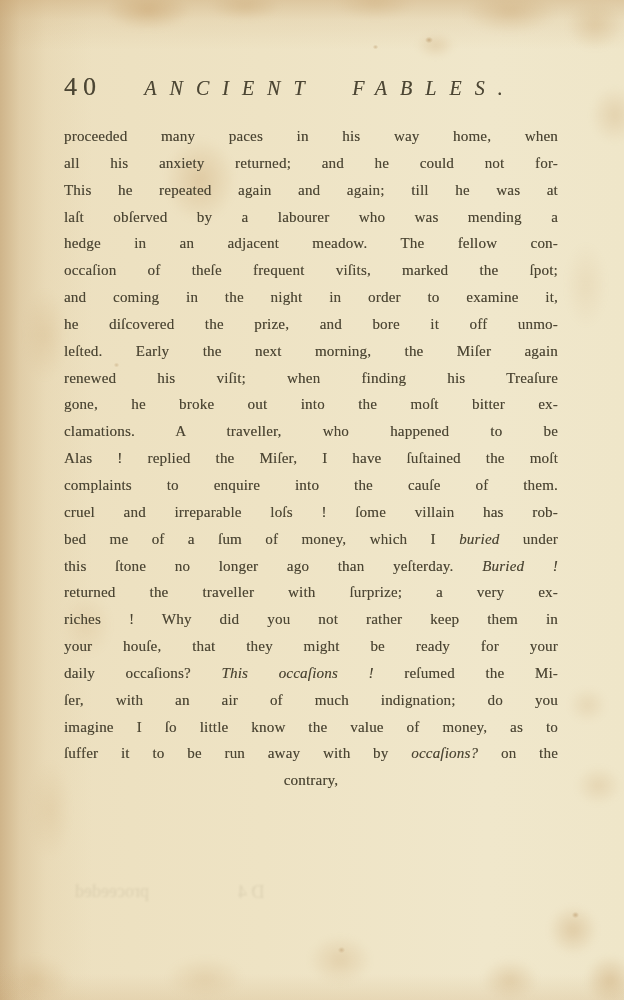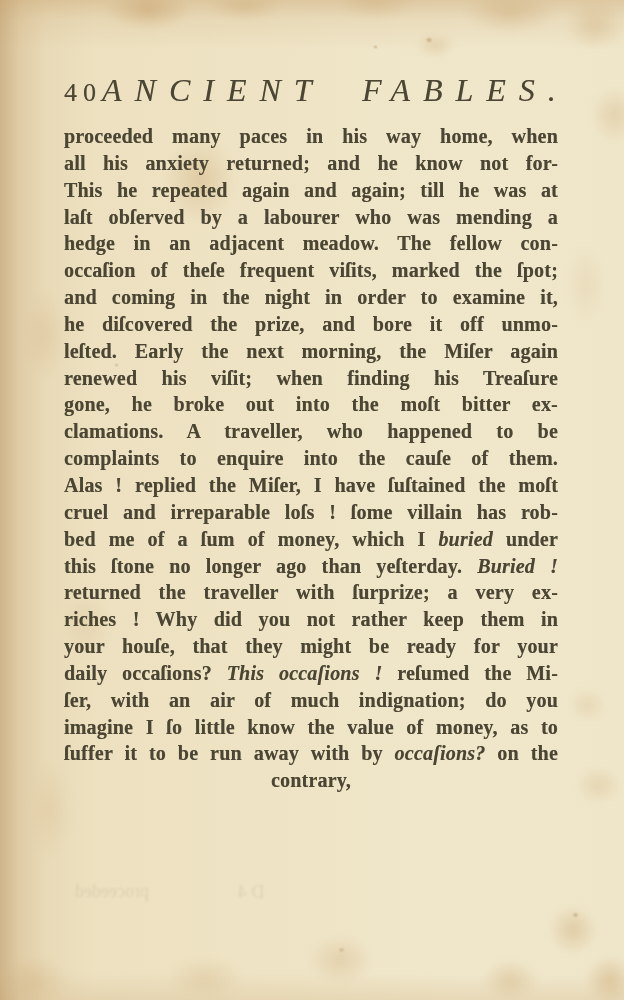--- a/index.html
+++ b/index.html
@@ -26,28 +26,27 @@
   .header{
     position:absolute;left:64px;top:72px;width:494px;
     display:flex;align-items:baseline;color:var(--ink,#4b4533);
   }
   .pagenum{
     font-size:26px;letter-spacing:6px;flex:0 0 auto;
     text-shadow:0.2px 0.2px 0.6px rgba(75,69,51,0.45);
   }
   .title{
     flex:1 1 auto;text-align:center;font-style:italic;
-    font-size:32px;letter-spacing:13px;word-spacing:17px;white-space:nowrap;
+    font-size:20px;letter-spacing:13px;word-spacing:17px;white-space:nowrap;
     text-shadow:0.2px 0.2px 0.6px rgba(75,69,51,0.45);
   }
   .bodytext{
     position:absolute;left:64px;top:123px;width:494px;
-    color:var(--ink,#4b4533);font-size:20px;letter-spacing:0.2px;
+    color:var(--ink,#4b4533);font-size:15px;letter-spacing:0.2px;
     text-shadow:0.2px 0.2px 0.55px rgba(75,69,51,0.5);
-    font-weight:bold;
   }
   .line{
     line-height:26.85px;text-align:justify;text-align-last:justify;
   }
   .line .it{font-style:italic;}
   .catchword{line-height:27.5px;text-align:center;}
   .ghost{
     position:absolute;transform:scaleX(-1);transform-origin:center;
     color:#6f6348;opacity:0.13;filter:blur(0.9px);
     font-size:18px;white-space:nowrap;pointer-events:none;
@@ -91,33 +90,33 @@
     </div>
 
   <div class="header">
     <span class="pagenum">40</span>
     <span class="title">ANCIENT FABLES.</span>
   </div>
 
   <div class="bodytext">
 
   <div class="line"><span>proceeded many paces in his way home, when</span></div>
-      <div class="line"><span>all his anxiety returned; and he know not for-</span></div>
+      <div class="line"><span>all his anxiety returned; and he could not for-</span></div>
       <div class="line"><span>This he repeated again and again; till he was at</span></div>
       <div class="line"><span>laſt obſerved by a labourer who was mending a</span></div>
       <div class="line"><span>hedge in an adjacent meadow. The fellow con-</span></div>
       <div class="line"><span>occaſion of theſe frequent viſits, marked the ſpot;</span></div>
       <div class="line"><span>and coming in the night in order to examine it,</span></div>
       <div class="line"><span>he diſcovered the prize, and bore it off unmo-</span></div>
       <div class="line"><span>leſted. Early the next morning, the Miſer again</span></div>
       <div class="line"><span>renewed his viſit; when finding his Treaſure</span></div>
       <div class="line"><span>gone, he broke out into the moſt bitter ex-</span></div>
       <div class="line"><span>clamations. A traveller, who happened to be</span></div>
+      <div class="line"><span>Alas ! replied the Miſer, I have ſuſtained the moſt</span></div>
       <div class="line"><span>complaints to enquire into the cauſe of them.</span></div>
-      <div class="line"><span>Alas ! replied the Miſer, I have ſuſtained the moſt</span></div>
       <div class="line"><span>cruel and irreparable loſs ! ſome villain has rob-</span></div>
       <div class="line"><span>bed me of a ſum of money, which I </span><span class="it">buried</span><span> under</span></div>
       <div class="line"><span>this ſtone no longer ago than yeſterday. </span><span class="it">Buried !</span></div>
       <div class="line"><span>returned the traveller with ſurprize; a very ex-</span></div>
       <div class="line"><span>riches ! Why did you not rather keep them in</span></div>
       <div class="line"><span>your houſe, that they might be ready for your</span></div>
       <div class="line"><span>daily occaſions? </span><span class="it">This occaſions !</span><span> reſumed the Mi-</span></div>
       <div class="line"><span>ſer, with an air of much indignation; do you</span></div>
       <div class="line"><span>imagine I ſo little know the value of money, as to</span></div>
       <div class="line"><span>ſuffer it to be run away with by </span><span class="it">occaſions?</span><span> on the</span></div>

